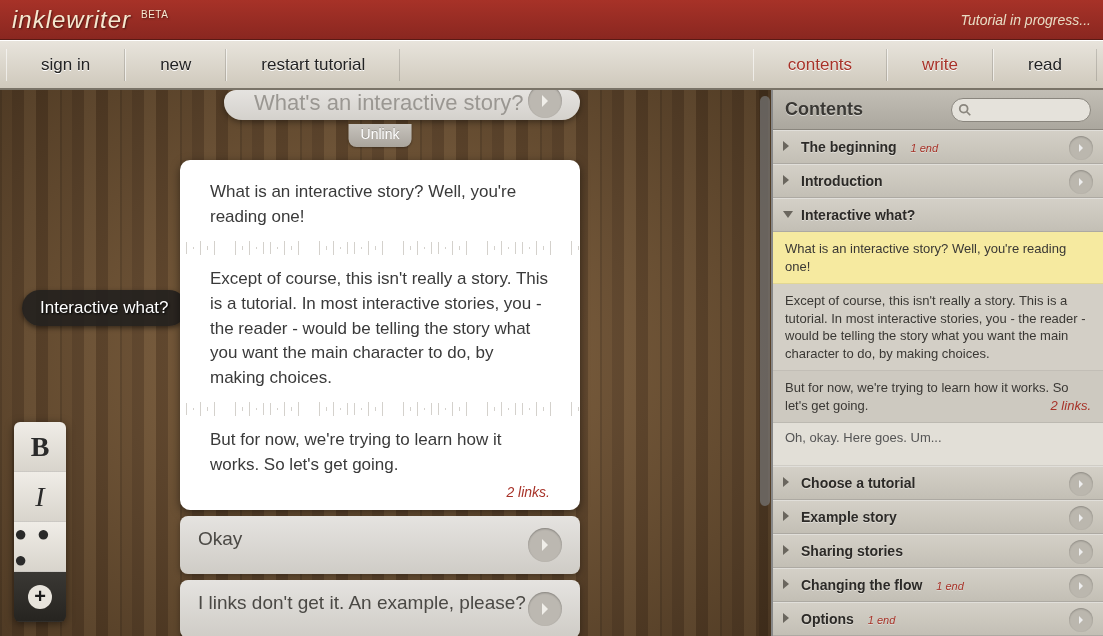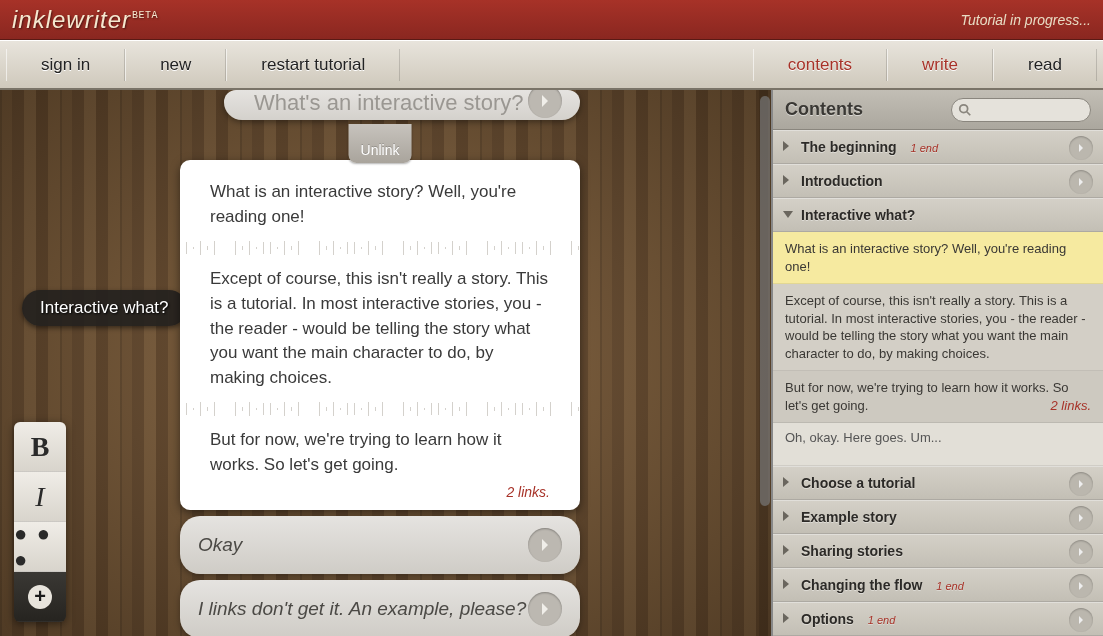--- a/index.html
+++ b/index.html
@@ -1,20 +1,20 @@
 <!DOCTYPE html>
 <html><head>
 <meta charset="utf-8">
 <style>
 * { margin:0; padding:0; box-sizing:border-box; font-family: "Helvetica Neue", Arial, sans-serif; }
 body { width:1103px; height:636px; overflow:hidden; background:#2a2a2a; }
 
 .topbar { height:40px; background:linear-gradient(#a73228,#8a2720); border-bottom:1px solid #5a1a15; display:flex; align-items:center; padding:0 12px; }
 .logo { color:#f5e8d0; font-family:Georgia,serif; font-size:24px; font-style:italic; letter-spacing:1px; text-shadow:1px 1px 2px rgba(0,0,0,0.5); }
-.logo .beta { font-size:10px; position:relative; top:-10px; left:1px; font-style:normal; letter-spacing:0.5px;font-family:Liberation Mono, monospace; }
+.logo .beta { font-size:10px; position:relative; top:-10px; left:10px; font-style:normal; letter-spacing:0.5px; }
 .topbar .spacer { flex:1; }
 .tutorial-status { color:#e8dcc4; font-style:italic; font-size:14px; }
 
 .menubar { height:50px; background:linear-gradient(#e8e4dc,#cfc9bc); border-top:1px solid #fff; border-bottom:2px solid #7a7468; display:flex; align-items:center; padding:0 6px; }
 .menubar .left-btn, .menubar .right-btn { padding:6px 34px; font-size:17px; color:#222; text-shadow:0 1px 0 #fff; cursor:pointer; border-left:1px solid rgba(255,255,255,0.6); border-right:1px solid rgba(0,0,0,0.15); }
 .menubar .spacer { flex:1; }
 .menubar .right-btn.contents { color:#a73228; }
 .menubar .right-btn.read { color:#222; }
 
 .workspace { position:relative; height:546px; display:flex; }
@@ -25,38 +25,38 @@
   repeating-linear-gradient(90deg, rgba(0,0,0,0.12) 0 2px, transparent 2px 60px),
   radial-gradient(ellipse at center, rgba(255,255,255,0.05), rgba(0,0,0,0.35)); }
 .scroll-track { position:absolute; top:0; bottom:0; right:0; width:12px; background:rgba(0,0,0,0.1); }
 .scroll-thumb { position:absolute; left:1px; right:1px; top:6px; height:410px; background:rgba(120,120,120,0.7); border-radius:5px; }
 
 .story-card { position:absolute; left:180px; top:0; width:400px; }
 
 .peek { height:30px; background:linear-gradient(#e5e3e0,#d4d1cc); border-radius:12px 12px 18px 18px; box-shadow:0 2px 6px rgba(0,0,0,0.4); position:relative; overflow:hidden; padding-left:30px; color:#9a9792; font-size:22px; white-space:nowrap;margin-left:44px; }
 .peek .arrow { position:absolute; right:18px; top:-6px; }
 
-.unlink-tab { position:absolute; left:50%; transform:translateX(-50%); top:34px; background:linear-gradient(#c7c3bd,#a9a49c); color:#fff; font-size:14px; padding:18px 12px 5px; border-radius:0 0 8px 8px; text-shadow:0 -1px 0 rgba(0,0,0,0.2); box-shadow:0 1px 2px rgba(0,0,0,0.3); cursor:pointer; }
+.unlink-tab { position:absolute; left:50%; transform:translateX(-50%); top:34px; background:linear-gradient(#c7c3bd,#a9a49c); color:#fff; font-size:14px; padding:2px 12px 5px; border-radius:0 0 8px 8px; text-shadow:0 -1px 0 rgba(0,0,0,0.2); box-shadow:0 1px 2px rgba(0,0,0,0.3); cursor:pointer; }
 
 .paper { margin-top:40px; background:#fff; border-radius:10px; box-shadow:0 3px 10px rgba(0,0,0,0.5); padding:20px 30px 10px; }
 .paper p { color:#3a3a3a; font-size:17px; line-height:1.45; }
 .tear { height:14px; margin:12px -30px; background:
   repeating-linear-gradient(90deg, transparent 0 6px, #d4d1cc 6px 7px),
   linear-gradient(#fff,#fff);
   position:relative; }
 .tear::before, .tear::after { content:""; position:absolute; left:0; right:0; height:7px; background-repeat:repeat-x; }
 .tear::before { top:0; background:
   linear-gradient(135deg,#fff 40%, transparent 41%) 0 0/12px 7px,
   linear-gradient(-135deg,#fff 40%, transparent 41%) 6px 0/12px 7px; }
 .tear::after { bottom:0; background:
   linear-gradient(45deg,#fff 40%, transparent 41%) 0 0/12px 7px,
   linear-gradient(-45deg,#fff 40%, transparent 41%) 6px 0/12px 7px; }
 .links-note { text-align:right; color:#a73228; font-style:italic; font-size:14px; margin-top:6px; }
 
-.option-row { margin-top:6px; background:linear-gradient(#e5e3e0,#cfccc6); border-radius:20px; padding:12px 18px; display:flex; align-items:center; box-shadow:0 2px 6px rgba(0,0,0,0.35);font-style:italic; }
+.option-row { margin-top:6px; background:linear-gradient(#e5e3e0,#cfccc6); border-radius:8px; padding:12px 18px; display:flex; box-shadow:0 2px 6px rgba(0,0,0,0.35); }
 .option-row .txt { flex:1; color:#4b4945; font-size:19px; }
 .arrow-btn { width:34px; height:34px; border-radius:50%; background:#bcb8b1; display:flex; align-items:center; justify-content:center; box-shadow:inset 0 1px 2px rgba(0,0,0,0.3); cursor:pointer; }
 .arrow-btn svg { width:18px; height:18px; fill:#f0eee9; }
 
 .section-tag { position:absolute; left:22px; top:200px; background:rgba(34,32,30,0.9); color:#fff; font-size:17px; font-weight:500; padding:8px 18px; border-radius:18px; text-shadow:1px 1px 2px #000; box-shadow:0 2px 5px rgba(0,0,0,0.5); }
 
 .format-bar { position:absolute; left:14px; bottom:14px; width:52px; display:flex; flex-direction:column; gap:0; box-shadow:0 2px 8px rgba(0,0,0,0.5); border-radius:6px; overflow:hidden; }
 .fmt { height:50px; background:linear-gradient(#f0ede7,#d8d4cc); display:flex; align-items:center; justify-content:center; font-family:Georgia,serif; font-size:28px; color:#2a2a2a; border-bottom:1px solid rgba(0,0,0,0.15); cursor:pointer; }
 .fmt.bold { font-weight:bold; }
 .fmt.ital { font-style:italic; }

